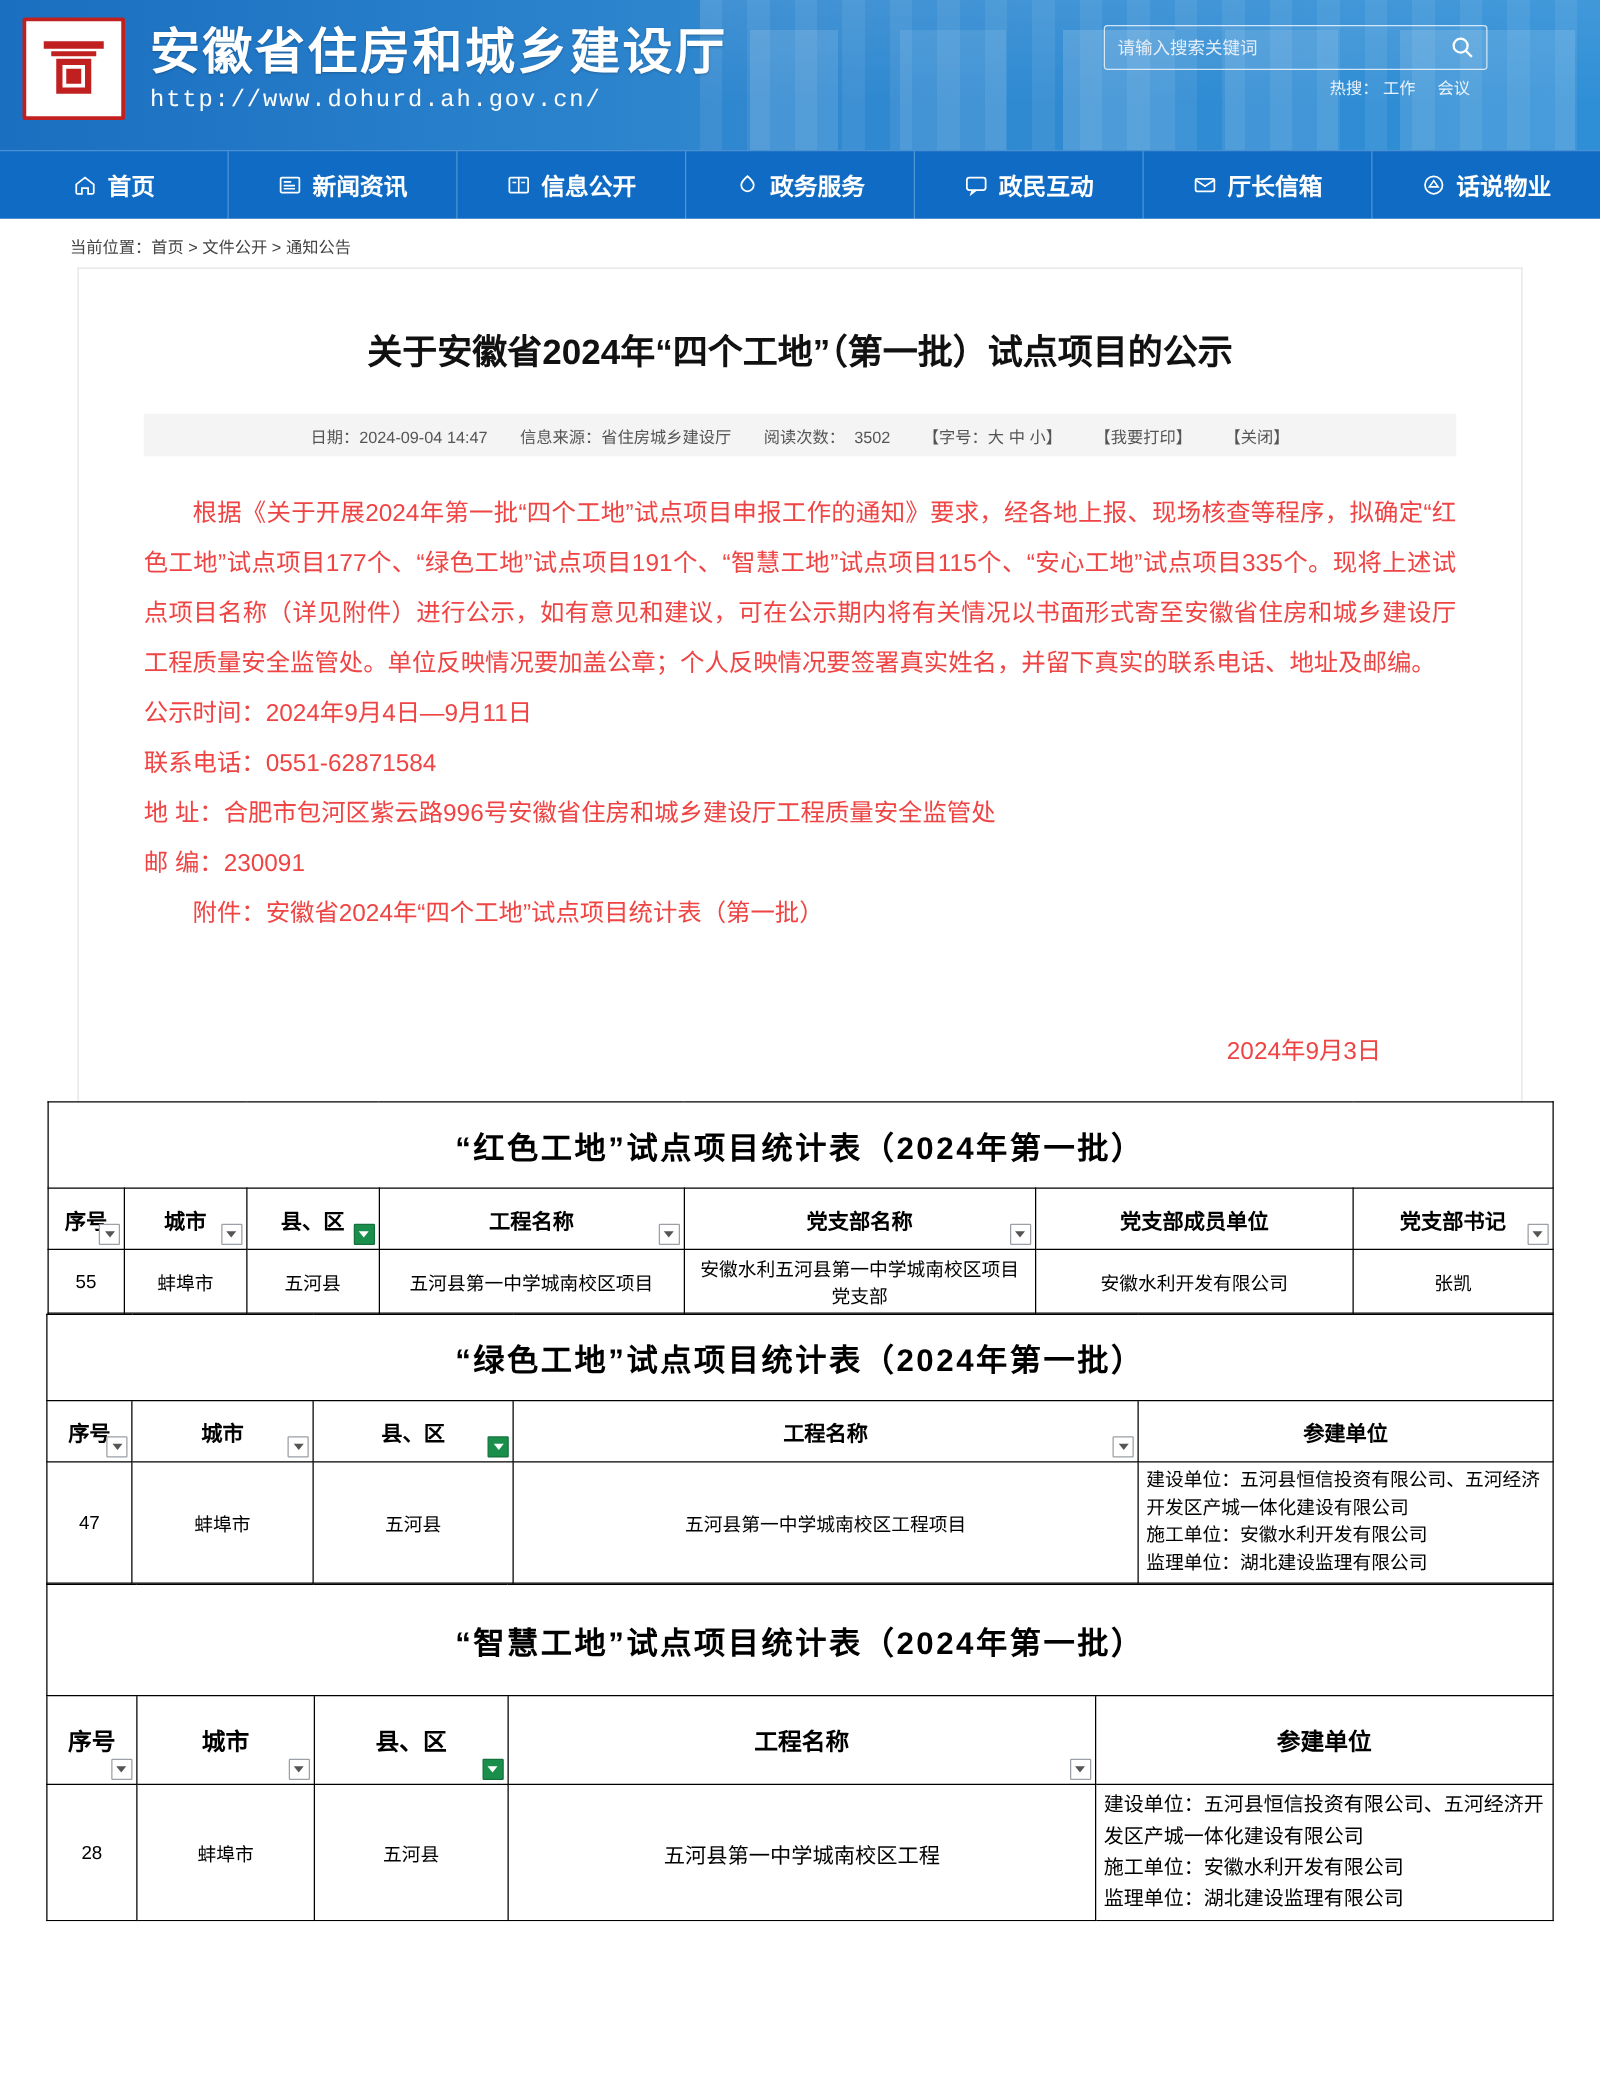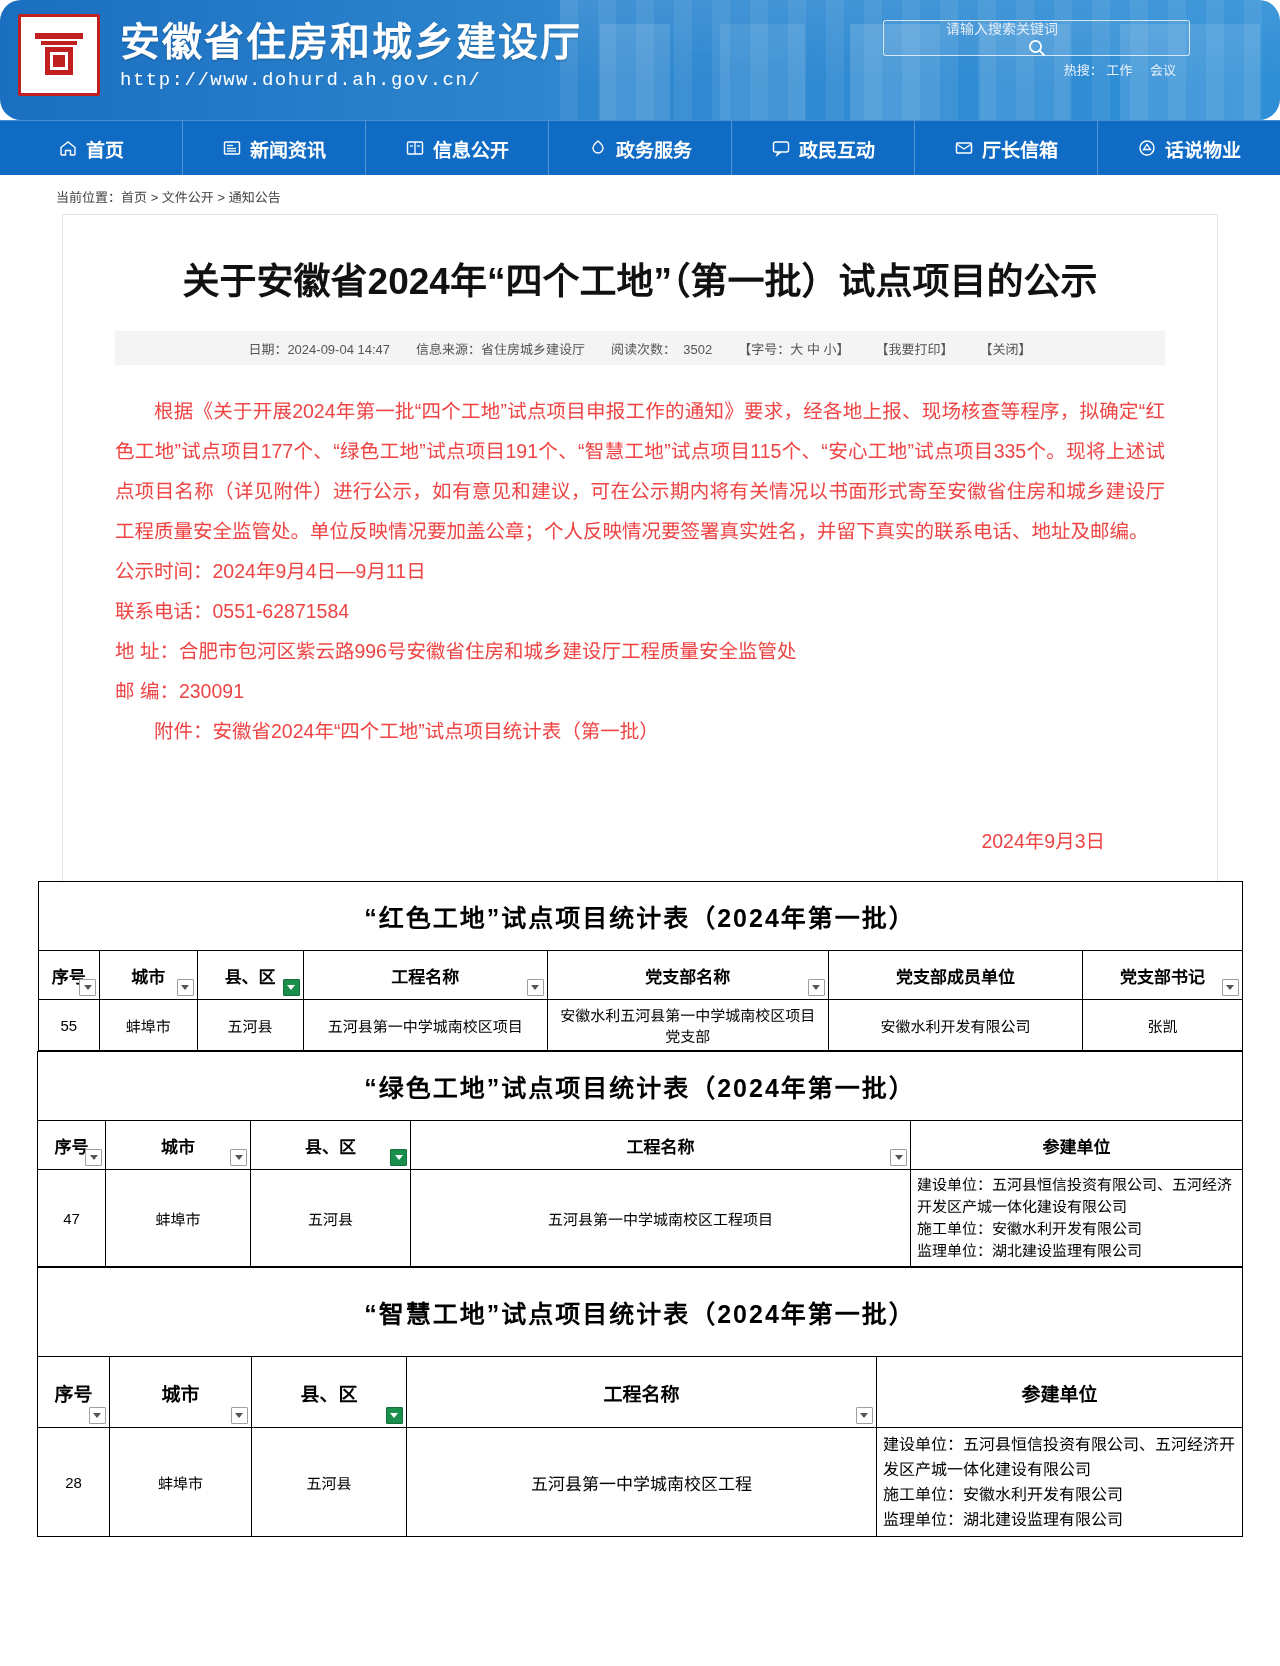--- a/index.html
+++ b/index.html
@@ -9,21 +9,20 @@
     background:#ffffff;
     color:#000;
   }
   
   .header{
     position:relative;
     height:120px;
     background:#1464b4;
     background:linear-gradient(90deg,#1a6fc0 0%,#2f87cf 45%,#2f8fd6 100%);
     overflow:hidden;
-    border-radius:21px;
   }
   .header .bld{
     position:absolute;top:0;right:0;height:120px;width:720px;
     background:
       linear-gradient(180deg,rgba(255,255,255,.10),rgba(255,255,255,0) 70%),
       repeating-linear-gradient(90deg,rgba(255,255,255,.08) 0 18px,rgba(255,255,255,0) 18px 38px);
     opacity:.9;
   }
   .header .bld:after{
     content:"";position:absolute;left:40px;bottom:0;width:660px;height:96px;
@@ -36,21 +35,21 @@
     display:flex;align-items:center;justify-content:center;
   }
   .logo-mark svg{display:block;}
   .logo-text{margin-left:20px;color:#fff;}
   .logo-text .t1{font-size:40px;font-weight:bold;letter-spacing:2px;line-height:46px;text-shadow:0 1px 2px rgba(0,0,0,.25);}
   .logo-text .t2{font-family:"Liberation Mono","DejaVu Sans Mono",monospace;font-size:19px;letter-spacing:1.5px;margin-top:4px;}
   .search-box{
     position:absolute;right:90px;top:20px;width:305px;height:34px;
     border:1px solid rgba(255,255,255,.75);border-radius:3px;
     background:rgba(255,255,255,.06);
-    display:flex;align-items:center;flex-direction:column;
+    display:flex;align-items:center;
   }
   .search-box input{
     flex:1;height:32px;border:0;background:transparent;outline:none;
     color:#fff;font-size:14px;padding:0 10px;font-family:"Liberation Sans",sans-serif;
   }
   .search-box input::placeholder{color:#e3eef9;}
   .search-btn{width:38px;height:32px;display:flex;align-items:center;justify-content:center;background:transparent;border:0;cursor:pointer;}
   .hot{position:absolute;right:90px;top:60px;color:#eaf3fb;font-size:13px;}
   .hot a{color:#eaf3fb;text-decoration:none;margin-right:14px;}
   
@@ -69,21 +68,21 @@
   .crumb{
     width:1180px;margin:0 auto;padding:12px 0 8px 12px;font-size:13px;color:#444;
   }
   .crumb a{color:#444;text-decoration:none;}
   
   .article{
     width:1156px;margin:0 auto;background:#fff;border:1px solid #e3e3e3;border-bottom:0;
     padding:34px 52px 20px;box-sizing:border-box;
   }
   .art-title{
-    text-align:center;font-size:37px;font-weight:bold;line-height:46px;color:#111;
+    text-align:center;font-size:28px;font-weight:bold;line-height:46px;color:#111;
     margin:10px 0 26px;
   }
   .art-meta{
     background:#f4f4f4;height:34px;display:flex;align-items:center;justify-content:center;
     gap:26px;font-size:13px;color:#555;
   }
   .art-meta .seg{white-space:nowrap;}
   .art-meta a{color:#555;text-decoration:none;}
   .art-body{font-size:19.5px;line-height:40px;color:#ef4444;margin-top:26px;}
   .art-body p{margin:0;}

